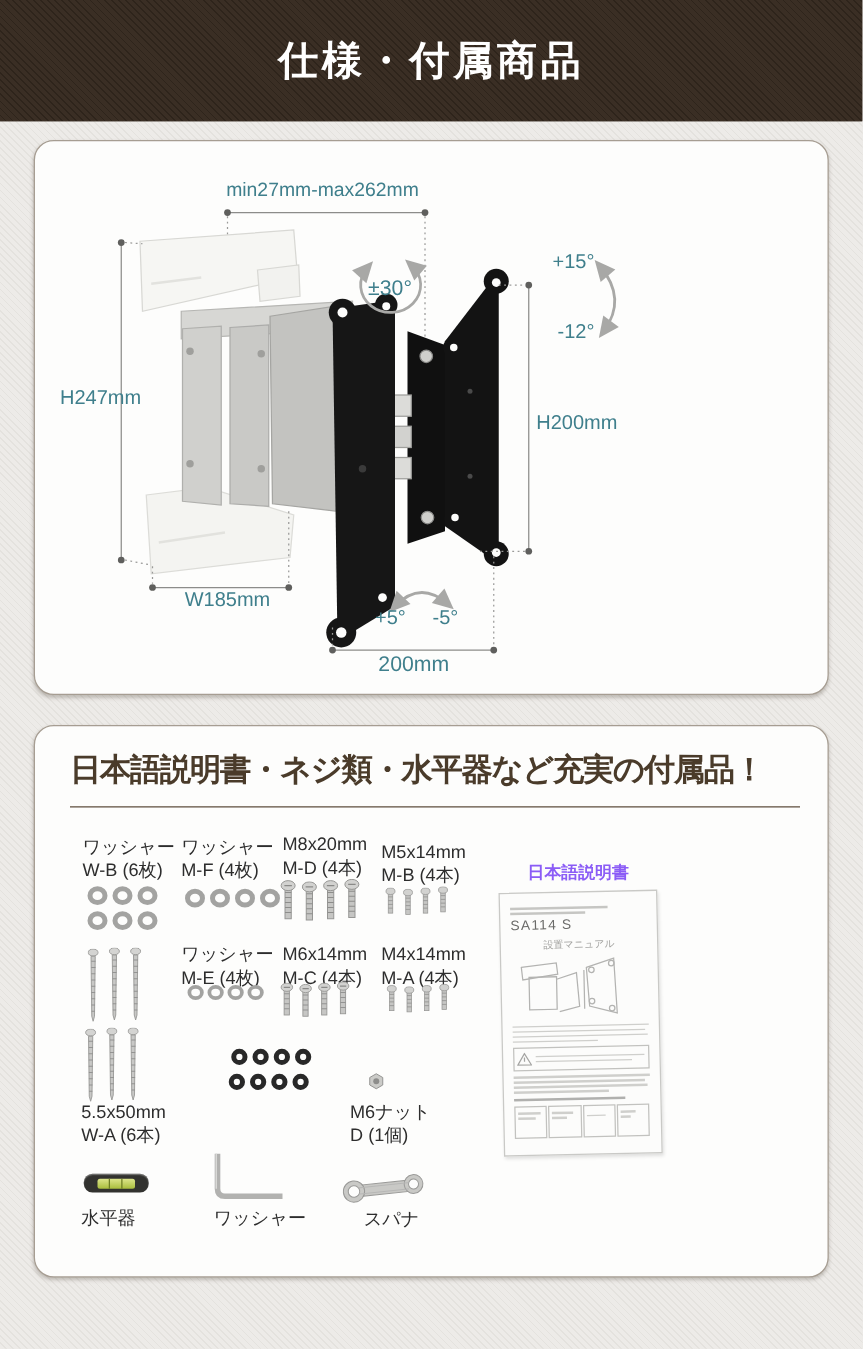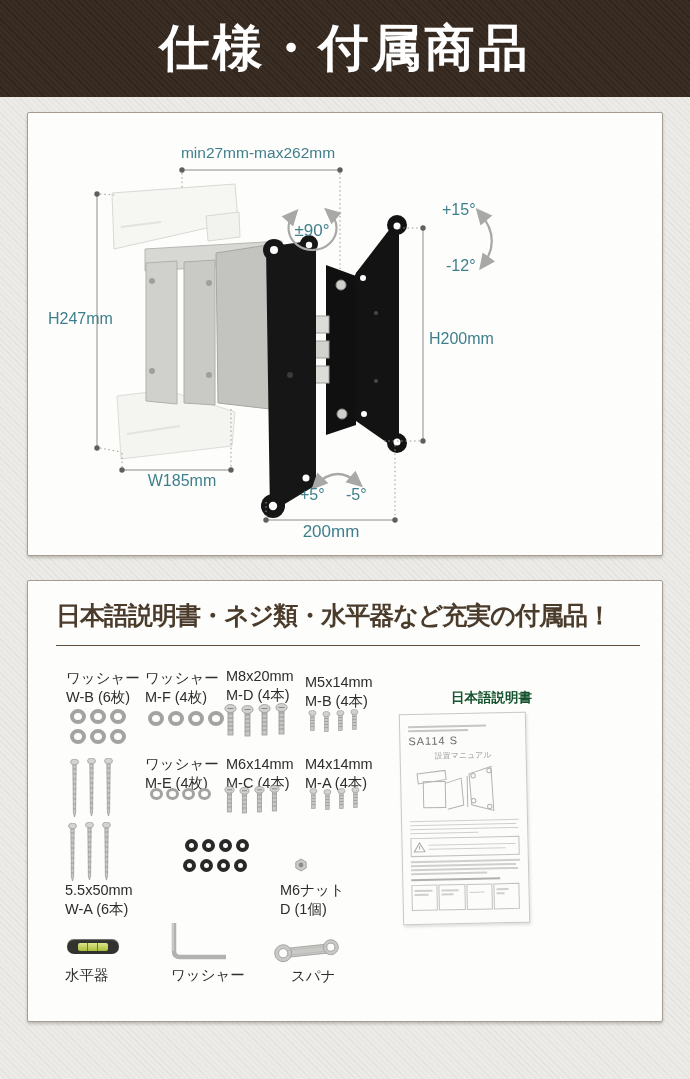--- a/index.html
+++ b/index.html
@@ -9,25 +9,25 @@
     background-color:#eceae7;
     background-image:repeating-linear-gradient(45deg,#edebe8 0,#edebe8 3px,#e4e2de 3px,#e4e2de 4px);
   }
   .hero{
     position:absolute;left:0;top:0;width:690px;height:97px;
     background-color:#342920;
     background-image:repeating-linear-gradient(45deg,#3a2e24 0,#3a2e24 3px,#2e241b 3px,#2e241b 4px);
     display:flex;align-items:center;justify-content:center;
   }
   .hero h1{
-    margin:0;color:#ffffff;font-size:50px;font-weight:bold;letter-spacing:3px;
+    margin:0;color:#ffffff;font-size:32px;font-weight:bold;letter-spacing:3px;
   }
   .card{
     position:absolute;left:27px;width:634px;background:#fdfdfc;
-    border:1px solid #a69d92;border-radius:2px;
+    border:1px solid #a69d92;border-radius:16px;
     box-shadow:0 2px 3px rgba(90,80,70,.3);
   }
   .card-spec{top:112px;height:442px;}
   .card-acc{top:580px;height:440px;text-decoration:underline;}
   .abs{position:absolute;}
   .teal{color:#3f7f8c;}
   .lbl{position:absolute;font-size:16px;white-space:nowrap;}
   .lbl.c{text-align:center;}
   
   .acc-title{
@@ -59,22 +59,22 @@
     transform:rotate(-1.2deg);box-sizing:border-box;padding:9px 8px;
   }
   .bar{background:#c6c6c3;height:2px;margin:2px 0;}
   .bar.t{height:1.5px;margin:2.5px 0;background:#cfcfcc;}
   .paper .model{font-size:11px;color:#6b6b69;letter-spacing:1px;margin-top:3px;}
   .paper .sub{font-size:8px;color:#a0a09e;text-align:center;margin-top:4px;}
   .warnbox{border:1px solid #c2c2bf;margin-top:4px;padding:3px 3px 3px 2px;display:flex;align-items:center;}
   .warnbox .bars{flex:1;margin-left:3px;}
   .ptable{display:flex;margin-top:4px;}
   .ptable .cell{flex:1;border:1px solid #c2c2bf;height:20px;margin-right:1px;padding:2px;}
-  .manual-title{position:absolute;left:394px;top:108px;width:110px;text-align:right;
-    font-size:13.5px;font-weight:bold;color:#14532d;}
+  .manual-title{position:absolute;left:394px;top:108px;width:110px;text-align:left;
+    font-size:13.5px;font-weight:bold;color:#8b5cf6;}
 </style>
 </head>
 <body>
 
 <svg width="0" height="0" style="position:absolute">
   <defs>
     <marker id="arr" orient="auto" markerWidth="9" markerHeight="9" refX="5" refY="4.5">
       <path d="M0.5,1 L8,4.5 L0.5,8 Z" fill="#a8a8a6"></path>
     </marker>
     <marker id="arrS" orient="auto-start-reverse" markerWidth="9" markerHeight="9" refX="5" refY="4.5">
@@ -197,21 +197,21 @@
       </g>
 
       <g fill="none" stroke="#a8a8a6" stroke-width="2.2">
         <path d="M 266,101 A 24 22 0 1 0 301,99" marker-start="url(#arrS)" marker-end="url(#arr)"></path>
         <path d="M 452,100 Q 474,126 455,152" marker-start="url(#arrS)" marker-end="url(#arr)"></path>
         <path d="M 288,372 Q 308,351 330,370" marker-start="url(#arrS)" marker-end="url(#arr)"></path>
       </g>
     </svg>
 
     <div class="lbl teal c" style="left:140px;top:31px;width:180px;font-size:15.5px">min27mm-max262mm</div>
-    <div class="lbl teal c" style="left:258px;top:108px;width:52px;font-size:17px">±90°</div>
+    <div class="lbl teal c" style="left:258px;top:108px;width:52px;font-size:17px">±30°</div>
     <div class="lbl teal" style="left:414px;top:88px">+15°</div>
     <div class="lbl teal" style="left:418px;top:144px">-12°</div>
     <div class="lbl teal" style="left:20px;top:197px">H247mm</div>
     <div class="lbl teal" style="left:401px;top:217px">H200mm</div>
     <div class="lbl teal c" style="left:118px;top:359px;width:72px">W185mm</div>
     <div class="lbl teal" style="left:272px;top:373px">+5°</div>
     <div class="lbl teal" style="left:318px;top:373px">-5°</div>
     <div class="lbl teal c" style="left:268px;top:409px;width:70px;font-size:17px">200mm</div>
   </section>
 

